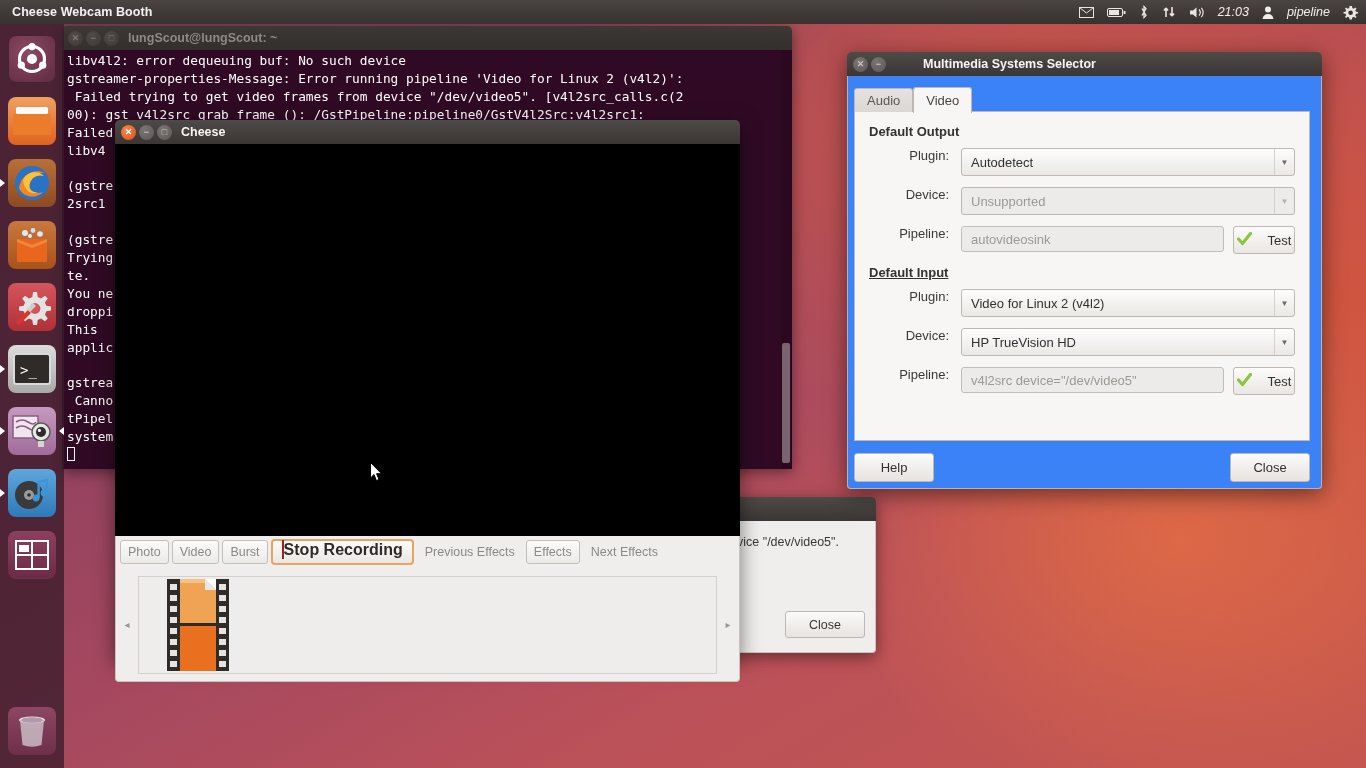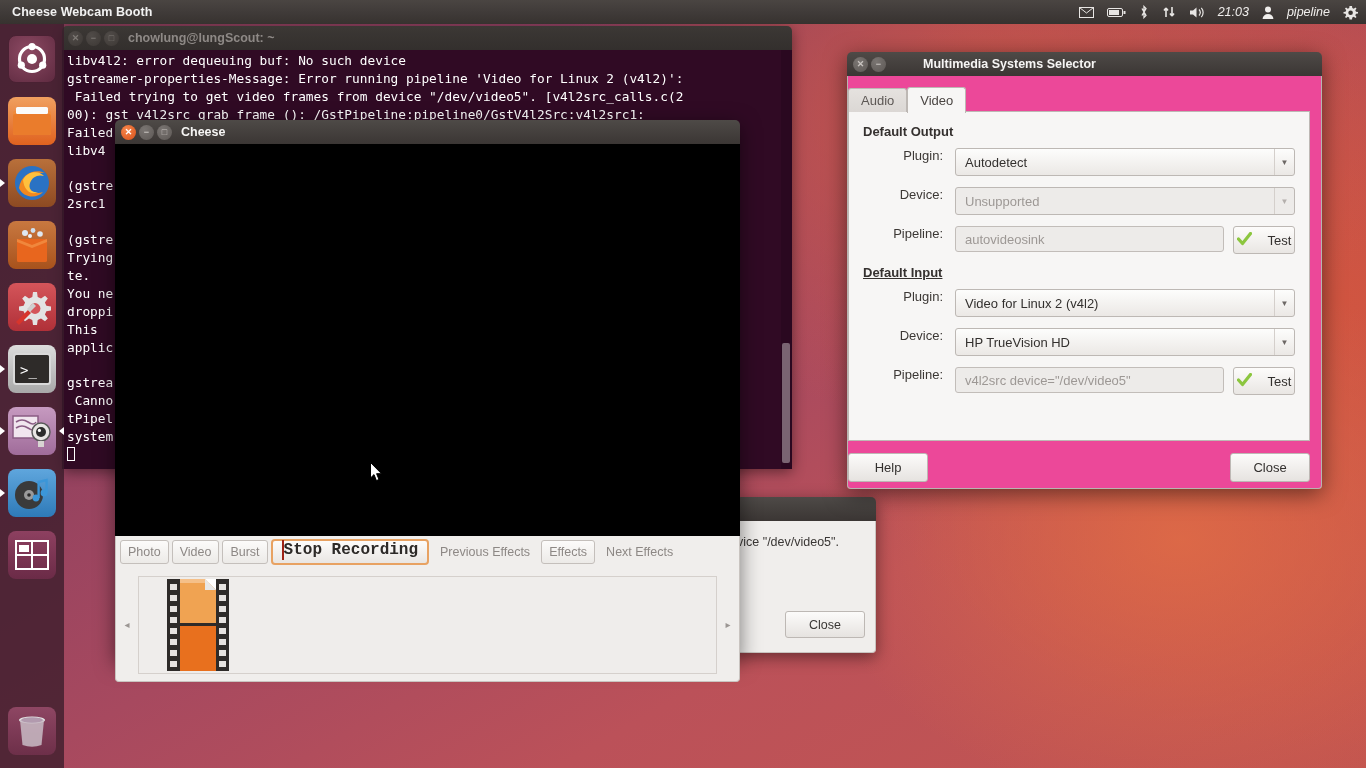--- a/index.html
+++ b/index.html
@@ -122,21 +122,21 @@
   .cbtn {
     height: 24px; padding: 0 7px; font-size: 12.5px; color: #8d8885;
     background: linear-gradient(to bottom,#fcfbfa,#eceae7);
     border: 1px solid #c4bfbb; border-radius: 3px;
     display: flex; align-items: center;
   }
   .cbtn.flat { background: none; border: 1px solid transparent; color:#8d8885; }
   #btn-stop-recording {
     height: 26px; padding: 0 9px; gap: 7px; color: #2d2a28; font-weight: bold;
     background: linear-gradient(to bottom,#fdfcfb,#e9e6e3);
-    border: 2px solid #e8a262; border-radius: 4px; font-family: Liberation Mono, monospace;
+    border: 2px solid #e8a262; border-radius: 4px;
   }
   #rec-square { width: 15px; height: 15px; background: linear-gradient(to bottom,#e84a3a,#c32b1c);
     border: 1px solid #9e2215; }
   #cheese-thumbbar {
     height: 114px; background: #f0eeec;
     border: 1px solid #c9c4c0; border-top: none;
     display: flex; align-items: center; border-radius: 0 0 4px 4px;
   }
   .thumb-nav { width: 22px; display:flex; align-items:center; justify-content:center; color:#9b9693; font-size:10px;}
   #thumb-strip { flex: 1; height: 98px; background: #efedeb; border: 1px solid #d5d0cc;
@@ -159,23 +159,23 @@
     display: flex; align-items: center; justify-content: center;
     font-size: 12.5px; color: #3a3735;
   }
 
   
   #mss-window { left: 847px; top: 52px; width: 475px; height: 437px; z-index: 80;
     box-shadow: 0 5px 22px rgba(0,0,0,.5); }
   #mss-titlebar { justify-content: flex-start; }
   #mss-title { margin-left: 28px; }
   #mss-body {
-    background: #ec4899; width: 475px; height: 413px;
+    background: #3b82f6; width: 475px; height: 413px;
     border: 1px solid #b9b4b0; border-top: none; border-radius: 0 0 4px 4px;
-    padding: 10px 11px 0 0;
+    padding: 10px 11px 0 6px;
   }
   #mss-tabs { display: flex; align-items: flex-end; height: 26px; position: relative; z-index: 2; }
   .tab {
     height: 24px; padding: 0 12px; font-size: 13px; color: #4a4542;
     display: flex; align-items: center;
     border: 1px solid #bdb8b4; border-bottom: none; border-radius: 3px 3px 0 0;
   }
   .tab.inactive { background: linear-gradient(to bottom,#e5e2df,#dbd7d4); color:#5c5754; }
   .tab.active { background: #f7f6f5; height: 26px; position: relative; top: 1px; }
   #mss-panel {
@@ -385,21 +385,21 @@
   </div>
 </div>
 
 <div class="window" id="terminal-window">
   <div class="titlebar unfocused">
     <div class="wbtns">
       <span class="wb dark">✕</span>
       <span class="wb dark">−</span>
       <span class="wb dark">□</span>
     </div>
-    <span>chowlung@lungScout: ~</span>
+    <span>lungScout@lungScout: ~</span>
   </div>
   <div id="terminal-body"><div>libv4l2: error dequeuing buf: No such device</div><div>gstreamer-properties-Message: Error running pipeline 'Video for Linux 2 (v4l2)':</div><div> Failed trying to get video frames from device "/dev/video5". [v4l2src_calls.c(2</div><div>00): gst_v4l2src_grab_frame (): /GstPipeline:pipeline0/GstV4l2Src:v4l2src1:</div><div>Failed</div><div>libv4</div><div>&nbsp;</div><div>(gstre                                                                 d v4l</div><div>2src1</div><div>&nbsp;</div><div>(gstre</div><div>Trying                                                                 L sta</div><div>te.</div><div>You ne</div><div>droppi</div><div>This </div><div>applic</div><div>&nbsp;</div><div>gstrea                                                              l2)':</div><div> Canno                                                              : /Gs</div><div>tPipel</div><div>system</div><div><span class="cursor-block"></span></div></div>
   <div id="term-scroll">
       <i></i>
     </div>
 </div>
 
 <div class="window" id="error-dialog">
   <div class="titlebar focused"></div>
   <div id="error-body">

